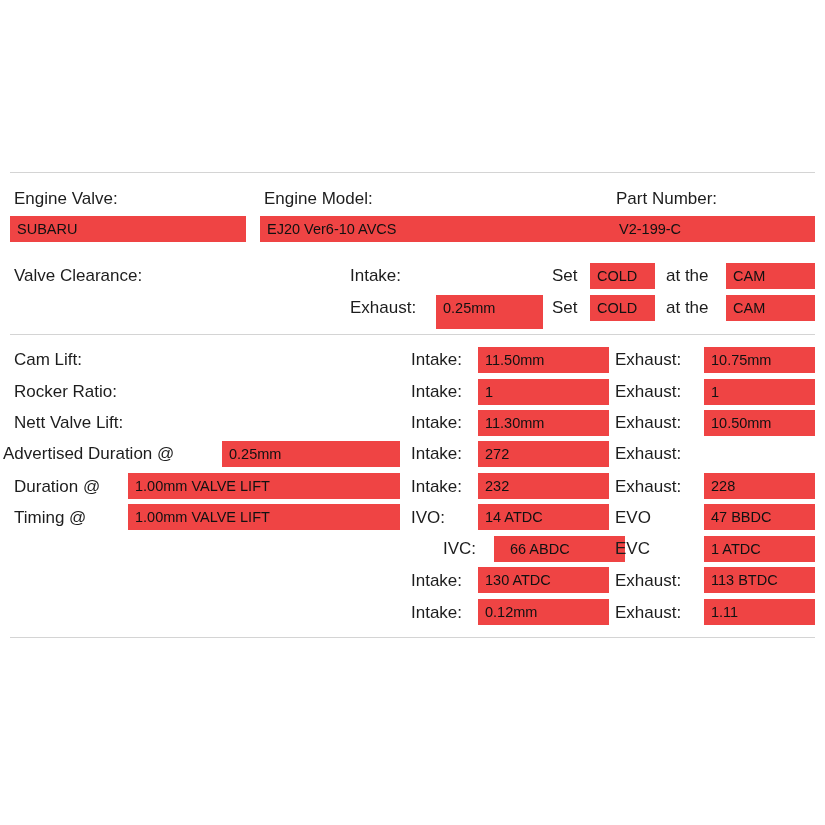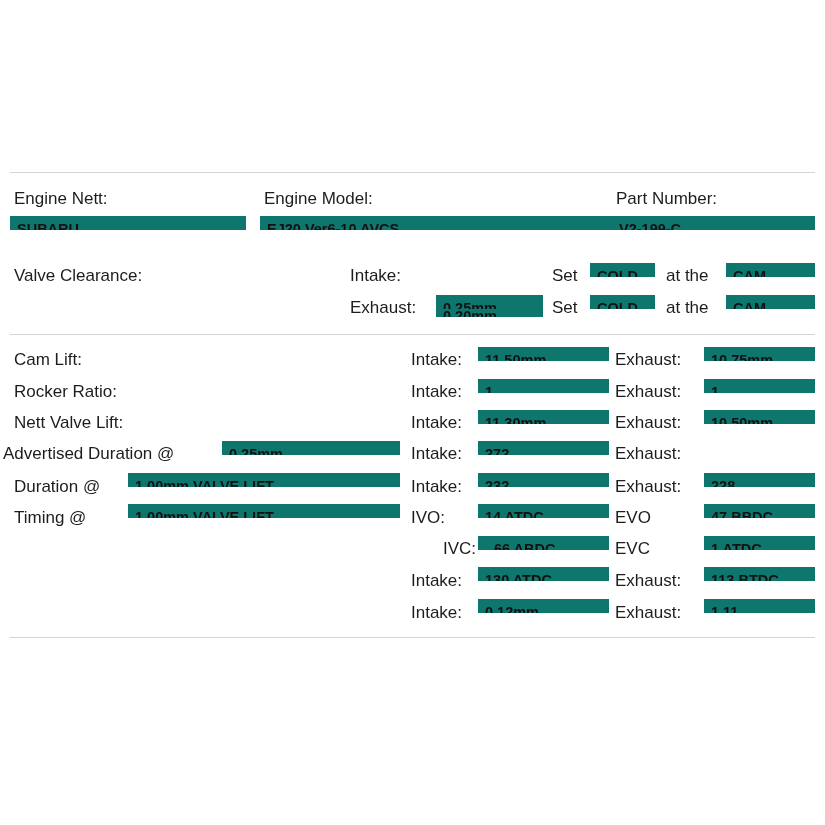--- a/index.html
+++ b/index.html
@@ -36,41 +36,41 @@
     position: absolute;
     font-size: 17px;
     color: #1d1d1d;
     font-weight: 400;
     white-space: nowrap;
     line-height: 20px;
   }
   .val {
     position: absolute;
     font-size: 14.5px;
-    font-weight: bold;
+    font-weight: normal;
     color: #111111;
-    background: #0f766e;
+    background: #ef4444;
     line-height: 26px;
-    height: 14px;
+    height: 26px;
     padding-left: 7px;
     box-sizing: border-box;
     white-space: nowrap;
     overflow: hidden;
   }
 </style>
 </head>
 <body>
 
 <div class="sheet">
 
   <div class="rule" id="rule-top"></div>
   <div class="rule" id="rule-mid"></div>
   <div class="rule" id="rule-bot"></div>
 
-  <div class="lbl" style="left:14px; top:189px;">Engine Nett:</div>
+  <div class="lbl" style="left:14px; top:189px;">Engine Valve:</div>
   <div class="val" style="left:10px; top:216px; width:236px;">SUBARU</div>
 
   <div class="lbl" style="left:264px; top:189px;">Engine Model:</div>
   <div class="val" style="left:260px; top:216px; width:355px;">EJ20 Ver6-10 AVCS</div>
 
   <div class="lbl" style="left:616px; top:189px;">Part Number:</div>
   <div class="val" style="left:612px; top:216px; width:203px;">V2-199-C</div>
 
   <div class="lbl" style="left:14px; top:266px;">Valve Clearance:</div>
 
@@ -121,21 +121,21 @@
 
   <div class="lbl" style="left:14px; top:508px;">Timing @</div>
   <div class="val" style="left:128px; top:504px; width:272px;">1.00mm VALVE LIFT</div>
 
   <div class="lbl" style="left:411px; top:508px;">IVO:</div>
   <div class="val" style="left:478px; top:504px; width:131px;">14 ATDC</div>
   <div class="lbl" style="left:615px; top:508px;">EVO</div>
   <div class="val" style="left:704px; top:504px; width:111px;">47 BBDC</div>
 
   <div class="lbl" style="left:411px; top:539px;margin-left:32px;">IVC:</div>
-  <div class="val" style="left:478px; top:536px; width:131px;padding-left:16px;">66 ABDC</div>
+  <div class="val" style="left:494px; top:536px; width:131px;padding-left:16px;">66 ABDC</div>
   <div class="lbl" style="left:615px; top:539px;">EVC</div>
   <div class="val" style="left:704px; top:536px; width:111px;">1 ATDC</div>
 
   <div class="lbl" style="left:411px; top:571px;">Intake:</div>
   <div class="val" style="left:478px; top:567px; width:131px;">130 ATDC</div>
   <div class="lbl" style="left:615px; top:571px;">Exhaust:</div>
   <div class="val" style="left:704px; top:567px; width:111px;">113 BTDC</div>
 
   <div class="lbl" style="left:411px; top:603px;">Intake:</div>
   <div class="val" style="left:478px; top:599px; width:131px;">0.12mm</div>

